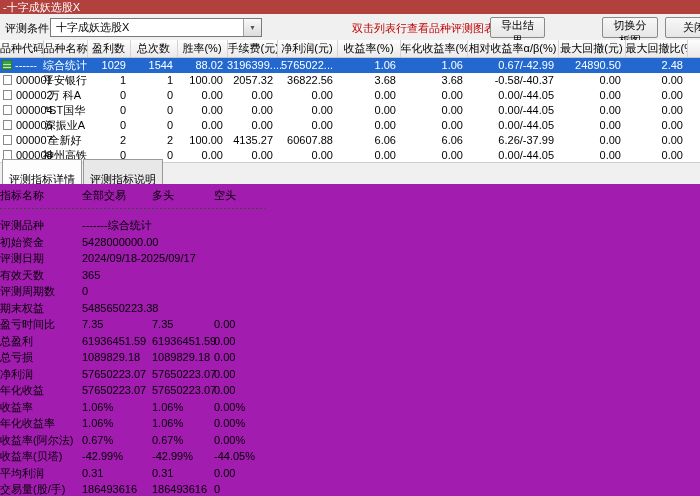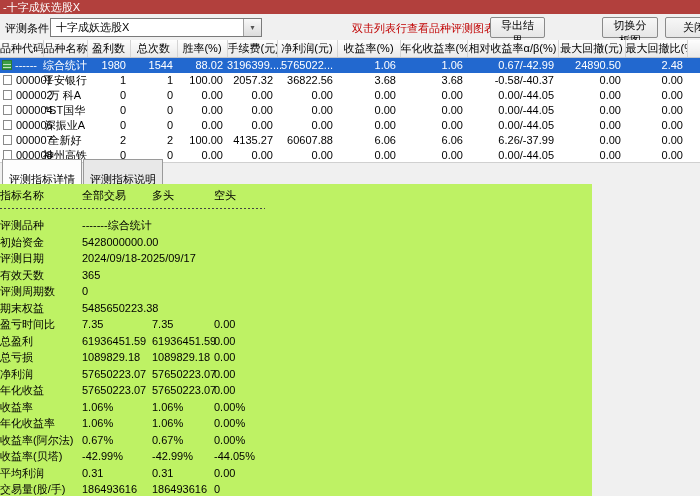--- a/index.html
+++ b/index.html
@@ -47,21 +47,21 @@
   
   .splitter { position:absolute; left:0; top:162px; width:700px; height:6px; background:#f0f0f0;
               border-top:1px solid #d0d0d0; }
   .tabbar { position:absolute; left:0; top:168px; width:700px; height:16px; background:#f0f0f0;
             display:flex; align-items:flex-end; padding-left:2px; }
   .tab { height:15px; line-height:14px; padding:12px 6px; border:1px solid #9a9a9a; border-bottom:none;
          background:#e8e8e8; margin-right:1px; white-space:nowrap; }
   .tab.active { background:#fdfdfd; height:16px; }
 
   
-  .details { position:absolute; left:0; top:184px; width:592px; height:312px; background:#bef264; overflow:hidden; }
+  .details { position:absolute; left:0; top:184px; width:700px; height:312px; background:#a21caf; overflow:hidden; }
   .det-grid { display:grid; grid-template-columns:82px 70px 62px auto; }
   .det-head { padding-top:4px; height:18px; }
   .det-head span { white-space:nowrap; }
   .dashes { margin-top:6px; width:265px; height:1px;
             background:repeating-linear-gradient(90deg,#444 0 2px,transparent 2px 4px); }
   .det-rows { margin-top:8px; }
   .det-row { height:16.5px; line-height:16.5px; }
   .det-row span { white-space:nowrap; overflow:visible; }
 </style>
 </head>
@@ -114,21 +114,21 @@
           <th>相对收益率α/β(%)</th>
           <th>最大回撤(元)</th>
           <th>最大回撤比(%)</th>
           <th></th>
         </tr>
       </thead>
     <tbody id="res-body">
         <tr class="sel">
           <td class="code"><span class="sum-icon"></span>------</td>
           <td class="name">综合统计</td>
-          <td class="num">1980</td>
+          <td class="num">1029</td>
           <td class="num">1544</td>
           <td class="num">88.02</td>
           <td class="num">3196399....</td>
           <td class="num">5765022...</td>
           <td class="num">1.06</td>
           <td class="num">1.06</td>
           <td class="num">0.67/-42.99</td>
           <td class="num">24890.50</td>
           <td class="num">2.48</td>
           <td></td>

